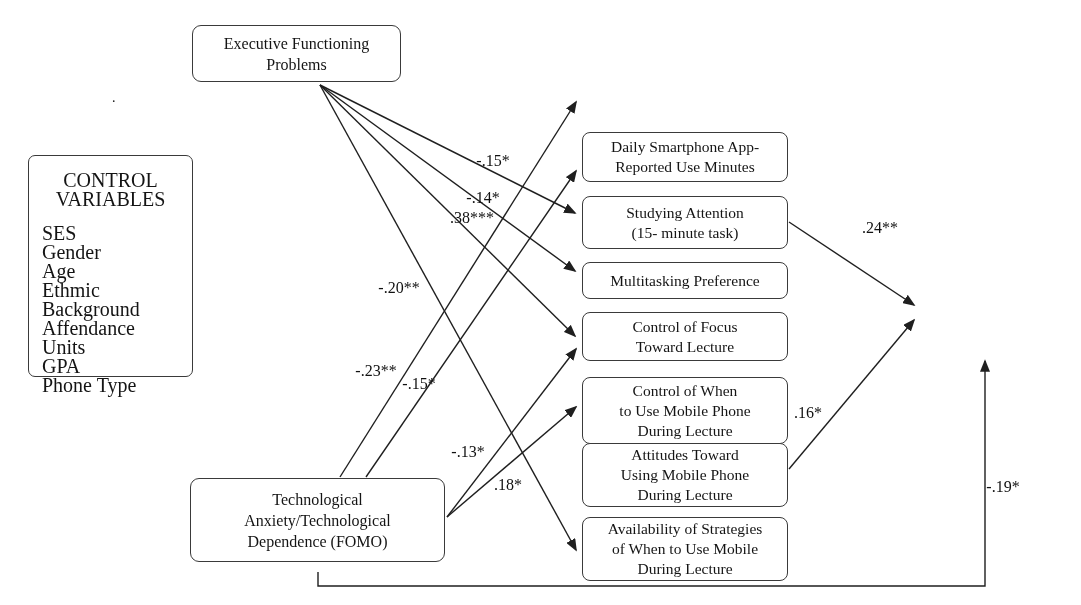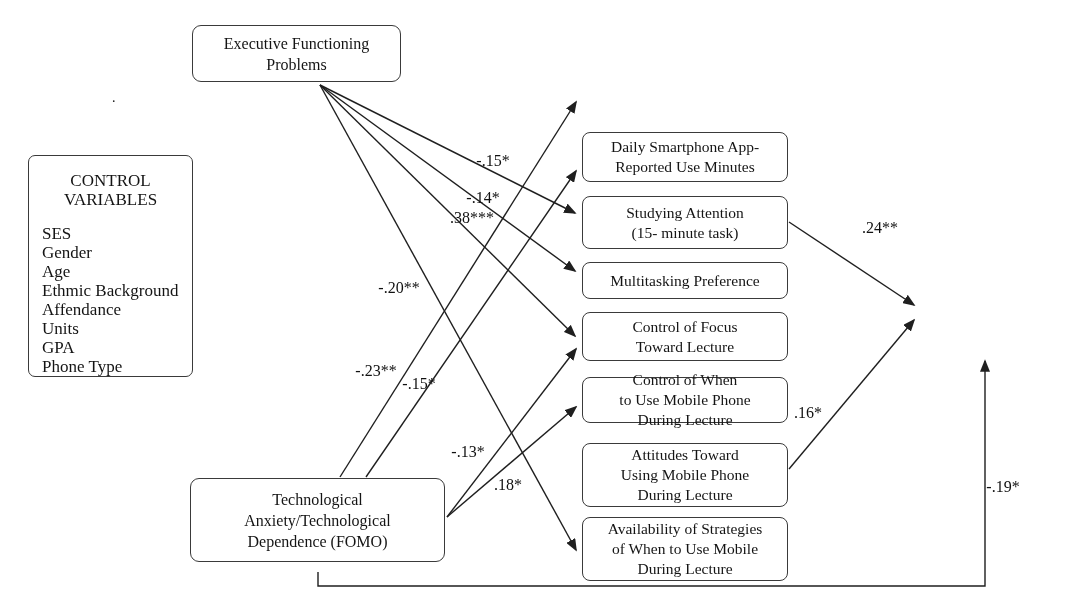--- a/index.html
+++ b/index.html
@@ -14,31 +14,31 @@
     display:flex;flex-direction:column;align-items:center;justify-content:center;
     text-align:center;z-index:2;box-sizing:border-box;
   }
   .ln{display:block;}
   .big{font-size:16px;line-height:21px;}
   .box-efp{left:192px;top:25px;width:209px;height:57px;}
   .box-fomo{left:190px;top:478px;width:255px;height:84px;}
   .box-cp{left:920px;top:273px;width:140px;height:84px;}
   .box-cv{
     left:28px;top:155px;width:165px;height:222px;border-radius:7px;
-    justify-content:flex-start;align-items:stretch;font-size:17px;line-height:19px;
+    justify-content:flex-start;align-items:stretch;font-size:20px;line-height:19px;
   }
   .cv-title{text-align:center;margin-top:15px;}
   .cv-items{text-align:left;padding-left:13px;margin-top:15px;}
   .med{left:582px;width:206px;font-size:15.5px;line-height:20px;border-radius:8px;}
   .med-1{top:67px;height:50px;}
   .med-2{top:132px;height:50px;}
   .med-3{top:196px;height:53px;}
   .med-4{top:262px;height:37px;}
   .med-5{top:312px;height:49px;}
-  .med-6{top:377px;height:46px;}
+  .med-6{top:377px;height:67px;}
   .med-7{top:443px;height:64px;}
   .med-8{top:517px;height:64px;}
   .coef{
     position:absolute;z-index:3;transform:translate(-50%,-50%);
     font-size:16px;line-height:16px;color:#111111;white-space:nowrap;
   }
   .c0{left:493px;top:161px;}
   .c1{left:483px;top:198px;}
   .c2{left:472px;top:218px;}
   .c3{left:399px;top:288px;}

